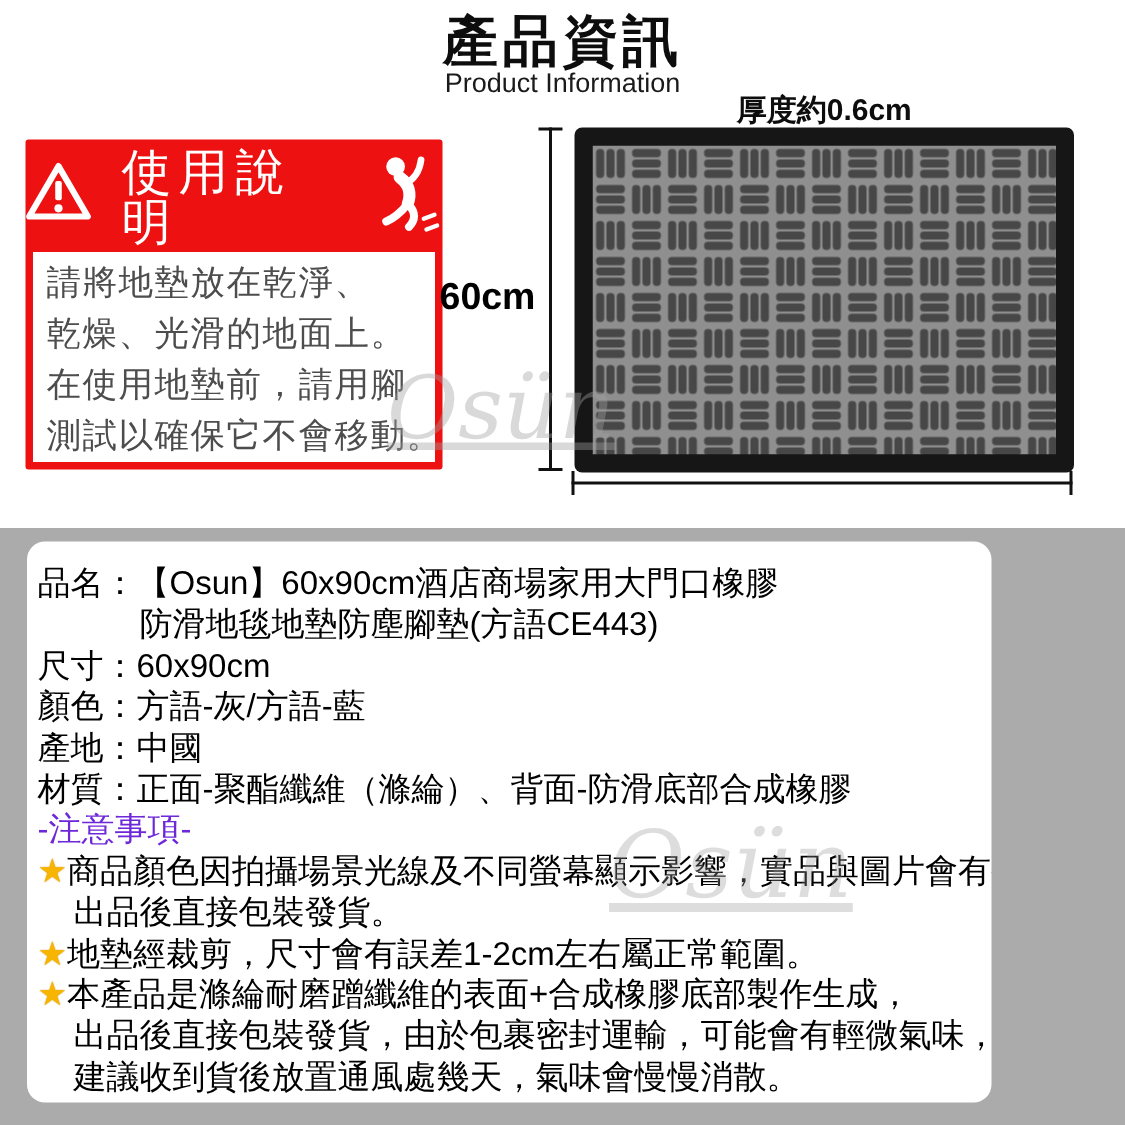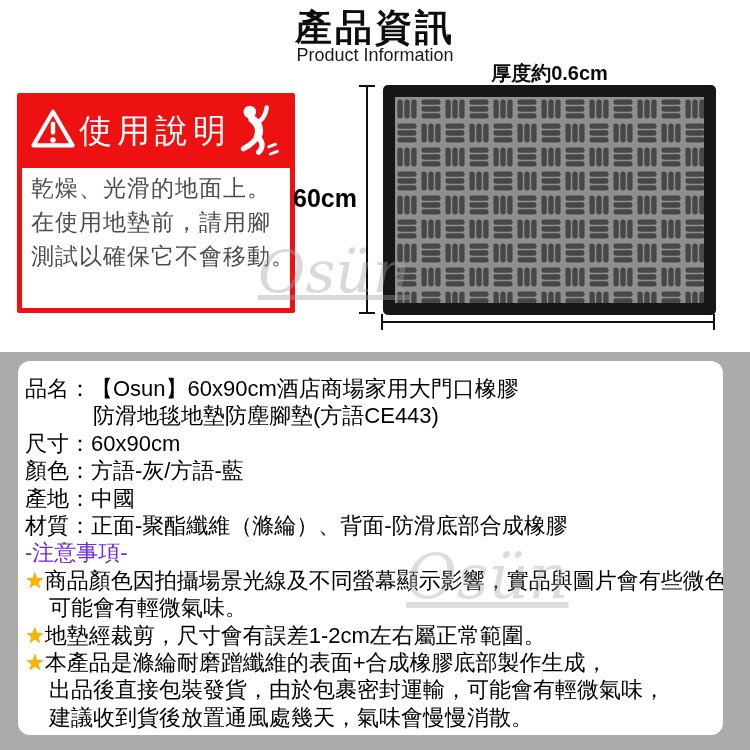--- a/index.html
+++ b/index.html
@@ -10,21 +10,21 @@
   
   .page-title { position:absolute; top:3px; left:0; width:750px; text-align:center;
     font-size:37px; font-weight:700; color:#0d0d0d; letter-spacing:3px; }
   .page-subtitle { position:absolute; top:45px; left:0; width:750px; text-align:center;
     font-size:18px; font-weight:500; color:#1a1a1a; }
 
   
   .usage-box { position:absolute; left:17px; top:93px; width:278px; height:220px;
     background:#ee1111; border-radius:2px; }
   .usage-header { position:absolute; left:0; top:0; width:100%; height:75px;
-    display:flex; align-items:center; justify-content:center; gap:0; color:#fff; }
+    display:flex; align-items:center; justify-content:center; gap:16px; color:#fff; }
   .usage-heading { font-size:33px; font-weight:500; letter-spacing:5px; line-height:1; padding-left:4px; }
   .usage-body { position:absolute; left:5px; right:5px; top:75px; bottom:5px;
     background:#fff; padding:3px 9px 0 9px; overflow:hidden; }
   .usage-line { font-size:23px; line-height:34px; color:#4d4d4d; letter-spacing:1px; white-space:nowrap; }
 
   
   .thickness-label { position:absolute; left:383px; top:60px; width:333px; text-align:center;
     font-size:20px; font-weight:700; color:#0d0d0d; }
   .mat { position:absolute; left:383px; top:85px; width:333px; height:230px;
     background:#161616; border-radius:5px; padding:12px; }
@@ -39,21 +39,21 @@
 
   .hdim { position:absolute; left:381px; top:314px; width:334px; height:16px; }
   .hdim .line { position:absolute; left:0; right:0; top:7px; height:2px; background:#111; }
   .hdim .cap-l { position:absolute; left:0; top:0; width:2px; height:16px; background:#111; }
   .hdim .cap-r { position:absolute; right:0; top:0; width:2px; height:16px; background:#111; }
   .width-label { position:absolute; left:381px; top:328px; width:334px; text-align:left;
     font-size:25px; font-weight:700; color:#0d0d0d;margin-top:40px; }
 
   
   .info-panel { position:absolute; left:0; top:352px; width:750px; height:398px; background:#ababab; }
-  .info-card { position:absolute; left:18px; top:9px; width:705px; height:374px;
+  .info-card { position:absolute; left:18px; top:9px; width:643px; height:374px;
     background:#fff; border-radius:12px; padding:14px 7px 0 7px; overflow:hidden; }
   .row { font-size:22px; line-height:27.4px; font-weight:500; color:#000; white-space:nowrap; }
   .row .lbl { display:inline; }
   .row.cont { padding-left:68px; }
   .notice-heading { color:#6d28d9; font-size:22px; line-height:27.4px; font-weight:500; white-space:nowrap; }
   .note-line { font-size:22px; line-height:27.4px; font-weight:500; color:#000; white-space:nowrap; }
   .note-line.cont { padding-left:24px; }
   .star { color:#f7b500; text-shadow:0 0 1px #c98a00; }
 
   
@@ -86,20 +86,21 @@
           <path d="M24 19 C31 24 33 31 30 39" fill="none" stroke="#ffffff" stroke-width="9" stroke-linecap="round"></path>
           <path d="M28 24 C36 20 39 14 40 6" fill="none" stroke="#ffffff" stroke-width="5" stroke-linecap="round"></path>
           <path d="M30 39 C25 45 21 49 14 52" fill="none" stroke="#ffffff" stroke-width="6" stroke-linecap="round"></path>
           <path d="M31 40 C36 45 36 51 31 56" fill="none" stroke="#ffffff" stroke-width="6" stroke-linecap="round"></path>
           <path d="M42 50 L50 47" fill="none" stroke="#ffffff" stroke-width="3.2" stroke-linecap="round"></path>
           <path d="M44 58 L52 55" fill="none" stroke="#ffffff" stroke-width="3.2" stroke-linecap="round"></path>
         </svg>
       </span>
     </div>
     <div class="usage-body">
+      <div class="usage-line">請將地墊放在乾淨、</div>
       <div class="usage-line">乾燥、光滑的地面上。</div>
       <div class="usage-line">在使用地墊前，請用腳</div>
       <div class="usage-line">測試以確保它不會移動。</div>
     </div>
   </div>
 
   <div class="thickness-label">厚度約0.6cm</div>
 
   <div class="mat">
     <svg class="mat-surface">
@@ -166,21 +167,21 @@
         <span class="lbl">材質：</span><span>正面-聚酯纖維（滌綸）、背面-防滑底部合成橡膠</span>
       </div>
 
       <div class="notice-heading">-注意事項-</div>
 
       <div>
         <div class="note-line">
           <span class="star">★</span><span>商品顏色因拍攝場景光線及不同螢幕顯示影響，實品與圖片會有些微色差，</span>
         </div>
         <div class="note-line cont">
-          <span>可能會有輕微氣味。</span>
+          <span>出品後直接包裝發貨。</span>
         </div>
       </div>
 
       <div>
         <div class="note-line">
           <span class="star">★</span><span>地墊經裁剪，尺寸會有誤差1-2cm左右屬正常範圍。</span>
         </div>
       </div>
 
       <div>

